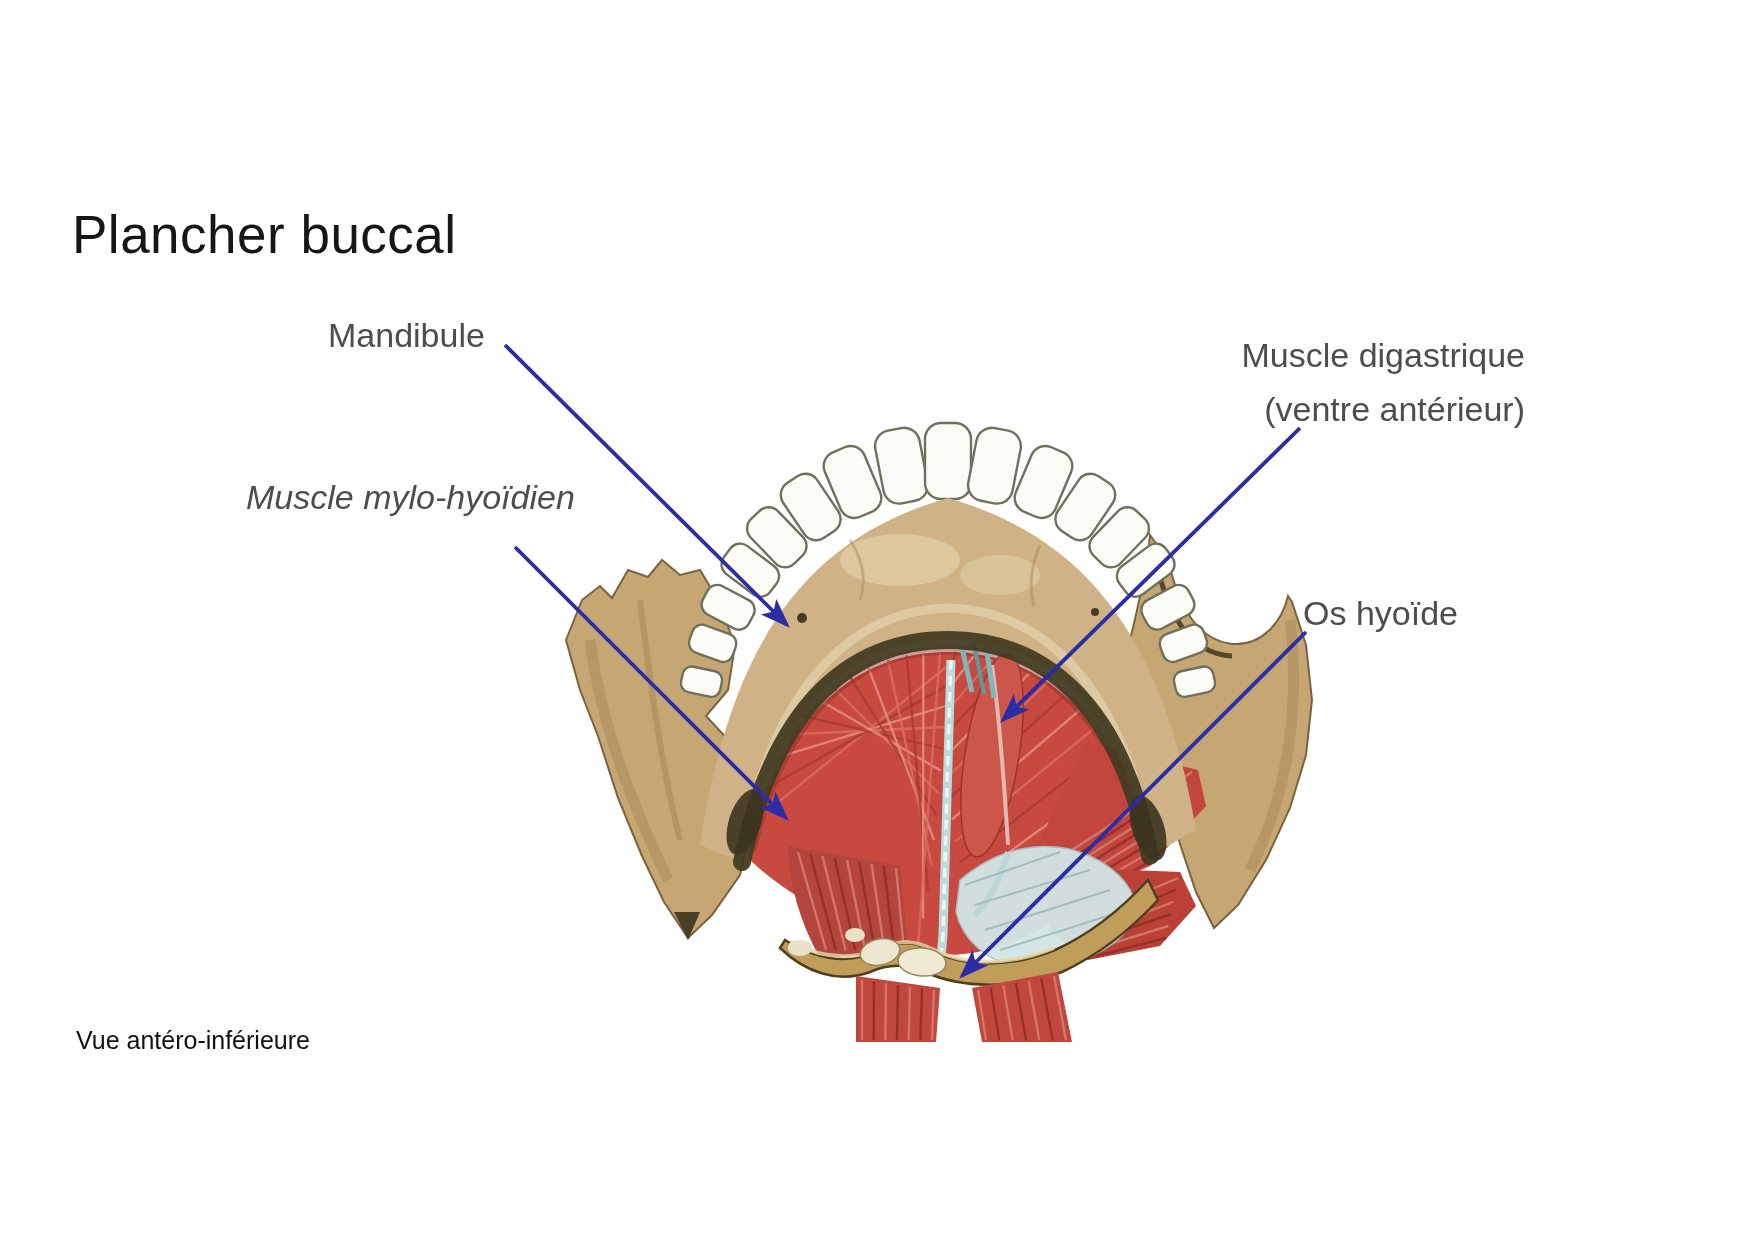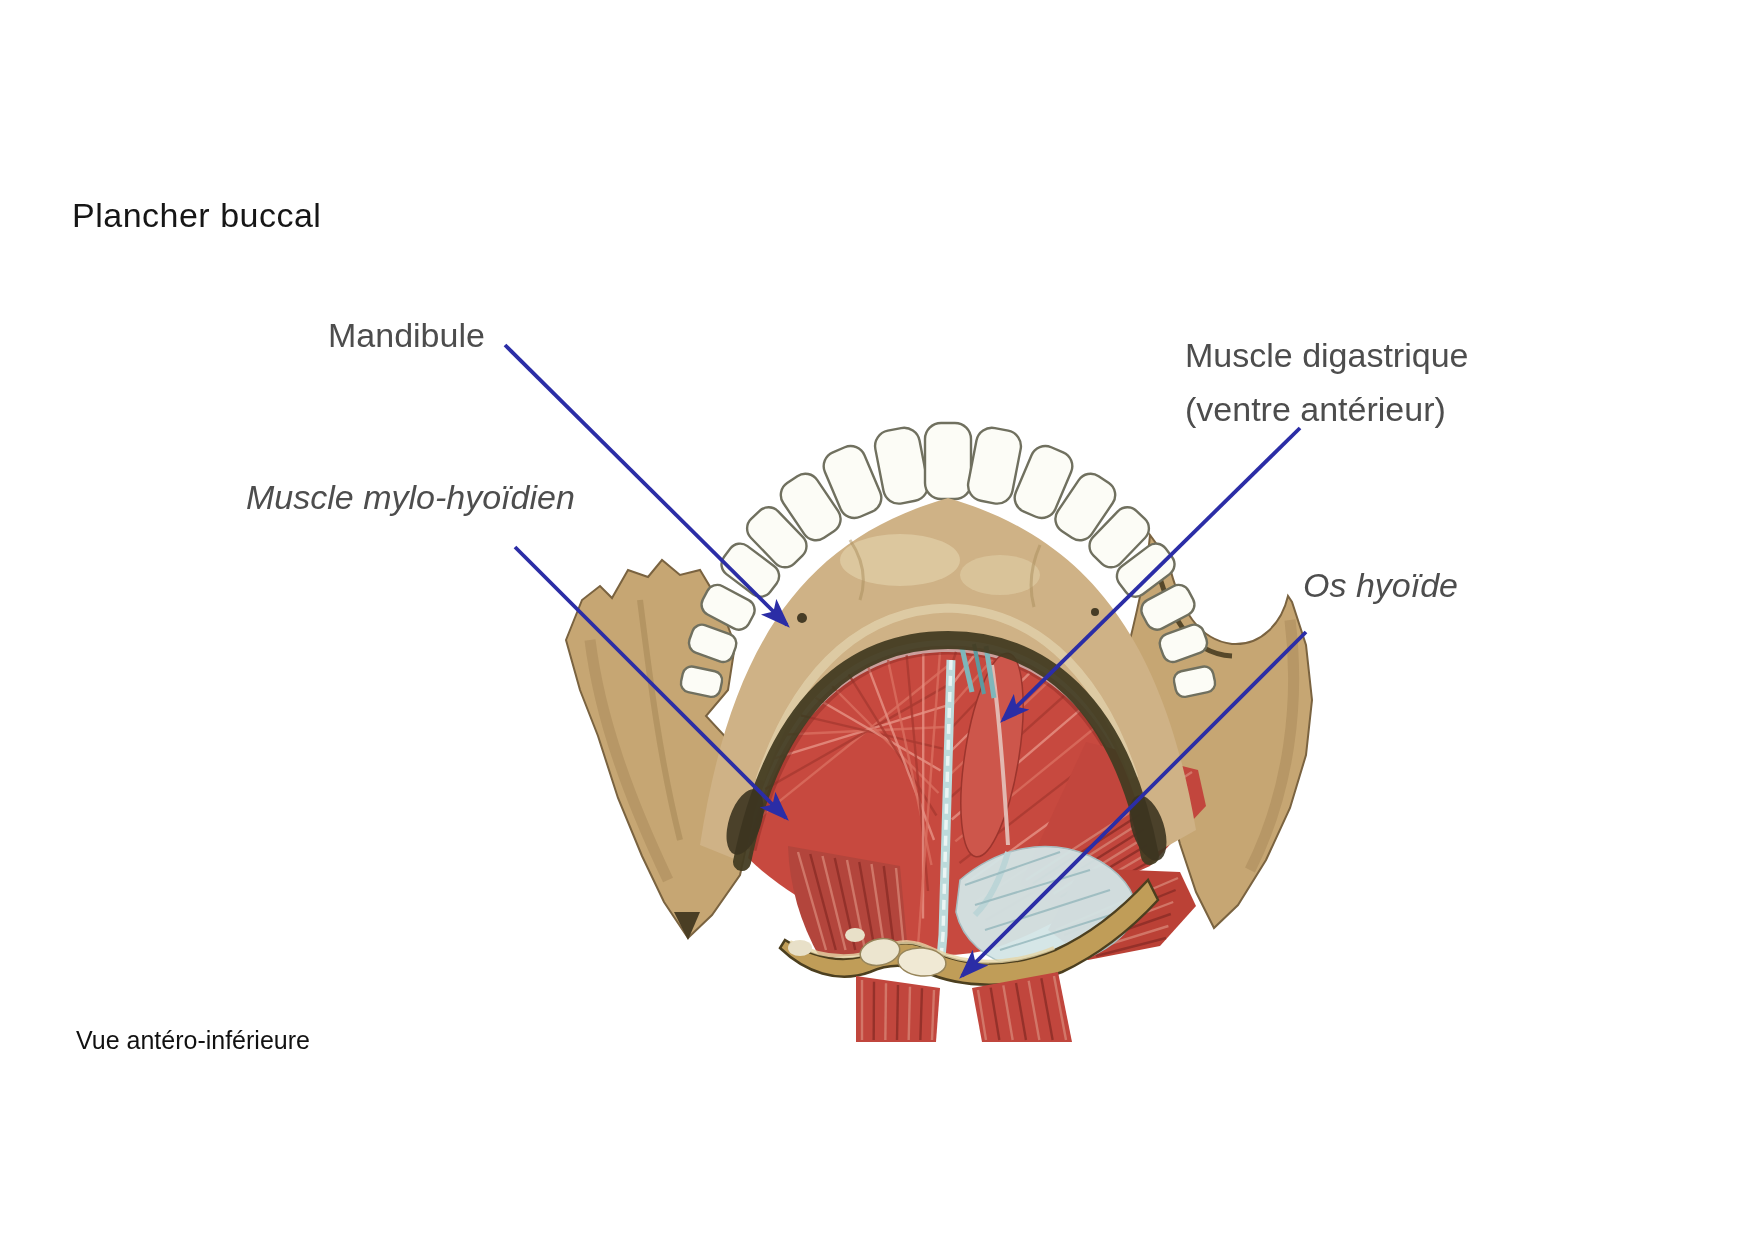--- a/index.html
+++ b/index.html
@@ -1,22 +1,22 @@
 <!DOCTYPE html>
 <html style="--arrow: #2b2da6; --title-text: #161616; --caption-text: #111111; --label-text: #4d4d4d; --bone-light: #cfb286; --bone-dark: #433c22; --muscle-red: #c7493f; --muscle-dark: #a2352d; --muscle-light: #e79386; --raphe-blue: #bcdadb; --teeth-white: #fcfcf6; --hyoid-tan: #c09d58; --fascia-blue: #d3e5e6;"><head>
 <meta charset="utf-8">
 <style>
   html,body{margin:0;padding:0;background:#ffffff;}
   .slide{position:relative;width:1754px;height:1241px;background:#fff;overflow:hidden;
          font-family:"Liberation Sans", sans-serif;}
-  .title{position:absolute;left:72px;top:196px;font-size:34px;color:var(--title-text,#161616);
+  .title{position:absolute;left:72px;top:204px;font-size:53px;color:var(--title-text,#161616);
          letter-spacing:0.5px;}
   .caption{position:absolute;left:76px;top:1026px;font-size:25px;color:var(--caption-text,#111);}
   .anno{position:absolute;font-size:34px;color:var(--label-text,#4d4d4d);white-space:nowrap;}
-  .anno.center{text-align:left;white-space:normal;line-height:1.6;}
+  .anno.center{text-align:right;white-space:normal;line-height:1.6;}
   svg.fig{position:absolute;left:0;top:0;}
 </style>
 </head>
 <body>
 
 <div class="slide">
 
   <svg class="fig" width="1754" height="1241" viewBox="0 0 1754 1241">
     <defs>
       <marker id="ah" markerUnits="userSpaceOnUse" markerWidth="30" markerHeight="22" refX="26" refY="11" orient="auto">
@@ -251,16 +251,16 @@
 
   <div class="anno" style="left:328px;top:316px;">Mandibule</div>
 
   <div class="anno" style="left:246px;top:478px;font-style:italic;">Muscle mylo-hyoïdien</div>
 
   <div class="anno center" style="left:1185px;top:328px;width:340px;">
     <div>Muscle digastrique</div>
     <div>(ventre antérieur)</div>
   </div>
 
-  <div class="anno" style="left:1303px;top:566px;font-style:italic;">Os hyoïde</div>
+  <div class="anno" style="left:1303px;top:594px;">Os hyoïde</div>
 
   <div class="caption">Vue antéro-inférieure</div>
 </div>
 
 </body></html>

